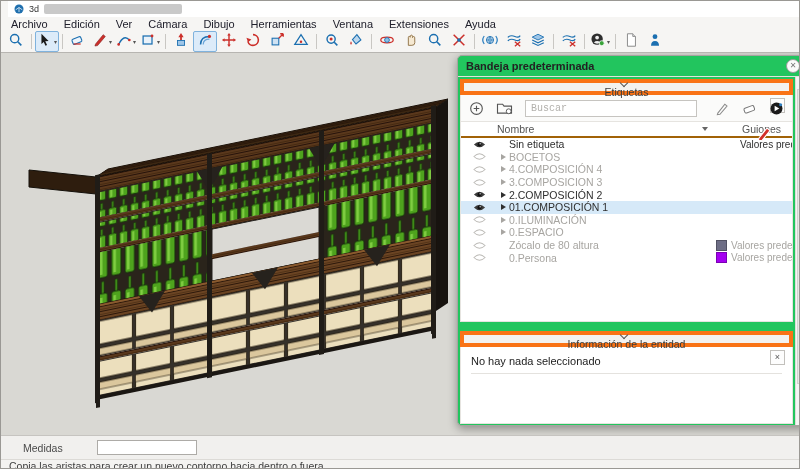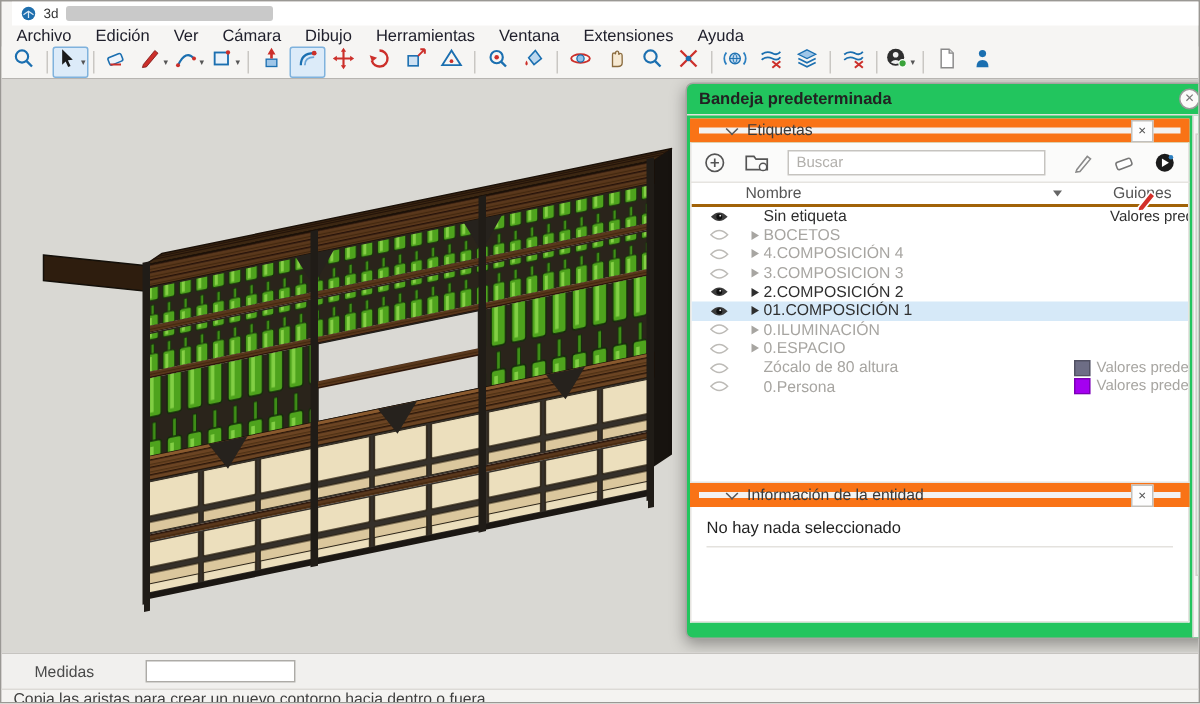--- a/index.html
+++ b/index.html
@@ -23,44 +23,44 @@
   .model{position:absolute;left:0;top:0;}
   
   .tray{position:absolute;left:456px;top:2px;width:352px;height:371px;background:#22c55e;border:1px solid #a6a4a0;border-radius:5px;box-shadow:0 3px 10px rgba(0,0,0,.35);overflow:hidden;box-sizing:border-box;}
   .tray-header{height:20px;display:flex;align-items:center;padding:0 8px;font-weight:bold;font-size:11px;color:#222;border-bottom:1px solid #e3e1dd;}
   .tray-close{margin-left:auto;width:12px;height:12px;border-radius:50%;border:1px solid #9a9a9a;color:#777;font-size:8px;line-height:11px;text-align:center;background:#fbfbfa;}
   .tray-body{position:absolute;top:21px;left:0;right:13px;bottom:0;padding:2px 2px 0 2px;box-sizing:border-box;}
   .tray-scrollbar{position:absolute;top:21px;right:0;width:13px;bottom:0;background:#f6f6f5;border-left:1px solid #dedcd8;box-sizing:border-box;}
   .sb-arrow{position:absolute;left:0;right:0;text-align:center;font-size:6px;color:#777;}
   .sb-up{top:2px;} .sb-down{bottom:2px;}
   .sb-thumb{position:absolute;left:1px;right:1px;top:12px;height:295px;background:#e9e8e6;border:1px solid #d4d2ce;box-sizing:border-box;}
-  .sec-header{height:16px;background:#f3f2f0;border:6px solid #f97316;display:flex;align-items:center;padding:0 18px;font-size:10.5px;color:#3a3a3a;box-sizing:border-box;}
+  .sec-header{height:16px;background:#f3f2f0;border:4px solid #f97316;display:flex;align-items:center;padding:0 4px;font-size:10.5px;color:#3a3a3a;box-sizing:border-box;flex-direction:column;}
   .chev{width:5px;height:5px;border-right:1.4px solid #555;border-bottom:1.4px solid #555;transform:rotate(45deg);margin:-3px 7px 0 1px;flex:none;}
   .xbtn{margin-left:auto;width:13px;height:13px;border:1px solid #c2c0bc;background:#fdfdfd;color:#555;font-size:9px;line-height:12px;text-align:center;flex:none;}
   .tags-tools{height:27px;background:#fbfbfa;border:1px solid #e6e4e0;border-top:none;display:flex;align-items:center;padding:0 8px;gap:12px;box-sizing:border-box;}
-  .search{width:172px;height:17px;font-size:10px;border:1px solid #c6c4c0;padding:0 5px;color:#333;box-sizing:border-box;font-family:Liberation Sans, sans-serif;}
+  .search{width:172px;height:17px;font-size:10px;border:1px solid #c6c4c0;padding:0 5px;color:#333;box-sizing:border-box;font-family:Liberation Mono, monospace;}
   .search::placeholder{color:#b2b0ac;}
   .tico{display:flex;align-items:center;justify-content:center;flex:none;}
   .tags-grid{background:#fff;border:1px solid #e6e4e0;border-top:none;height:200px;font-size:10.5px;box-sizing:border-box;overflow:hidden;}
   .grid-head{height:14px;display:flex;align-items:center;border-bottom:2px solid #a16207;color:#555;}
   .col-eye{width:36px;flex:none;}
   .col-name{flex:1;display:flex;align-items:center;overflow:hidden;}
   .sortchev{margin-left:auto;margin-right:8px;width:0;height:0;border-left:3.5px solid transparent;border-right:3.5px solid transparent;border-top:4px solid #666;}
   .col-dash{width:76px;flex:none;padding-left:26px;box-sizing:border-box;white-space:nowrap;overflow:hidden;}
   .tag-row{height:12.6px;display:flex;align-items:center;color:#2f2f2f;white-space:nowrap;}
   .tag-row.dimmed{color:#a7a5a1;}
   .tag-row.selected{background:#d6e9f8;}
   .eye{width:36px;display:flex;justify-content:center;flex:none;}
   .tw{width:12px;display:flex;justify-content:center;flex:none;}
   .tri{width:0;height:0;border-top:3.5px solid transparent;border-bottom:3.5px solid transparent;border-left:5px solid currentColor;}
   .tname{flex:1;overflow:hidden;}
   .dcell{width:76px;flex:none;display:flex;align-items:center;gap:4px;overflow:hidden;font-size:10px;}
   .dcell.pad{padding-left:24px;box-sizing:border-box;}
   .swatch{width:11px;height:11px;flex:none;border:1px solid rgba(0,0,0,.25);box-sizing:border-box;}
-  .entity-sec{margin-top:0;}
+  .entity-sec{margin-top:9px;}
   .entity-body{background:#fff;border:1px solid #e6e4e0;border-top:none;height:77px;padding:8px 10px 0;box-sizing:border-box;}
   .entity-msg{font-weight:normal;font-size:11px;color:#222;}
   .entity-div{border-bottom:1px solid #e4e2de;margin-top:6px;}
   .pencil-cursor{position:absolute;left:755px;top:72px;z-index:6;}
   
   .measurebar{height:24px;background:#f1f0ee;border-top:1px solid #c6c4c0;display:flex;align-items:center;box-sizing:border-box;}
   .measure-label{font-size:10.5px;color:#4a4a4a;margin-left:22px;}
   .measure-input{margin-left:34px;width:92px;height:13px;border:1px solid #adaba7;background:#fff;font-size:10px;padding:0 3px;box-sizing:content-box;font-family:inherit;}
   .statusbar{height:12px;background:#f4f3f1;border-top:1px solid #dcdad6;display:flex;align-items:center;box-sizing:border-box;}
   .status-text{font-size:10.5px;color:#3e3e3e;margin-left:8px;white-space:nowrap;}

